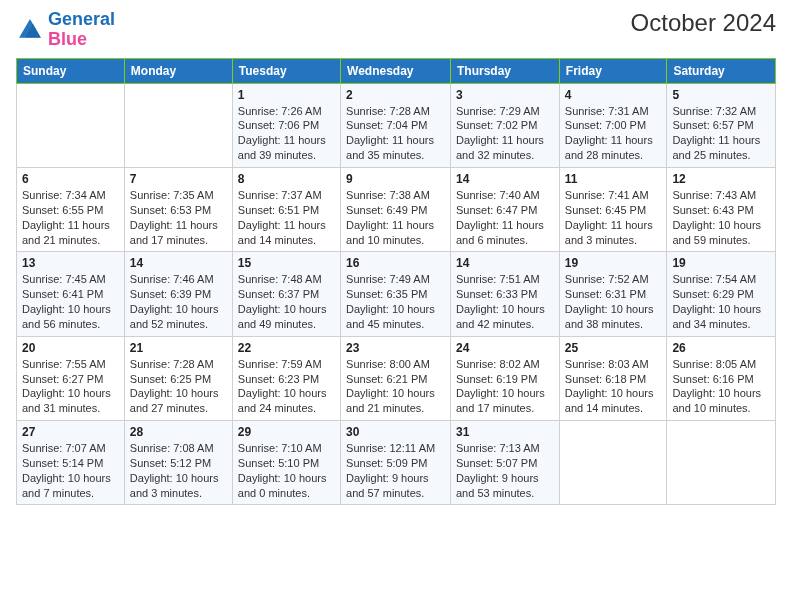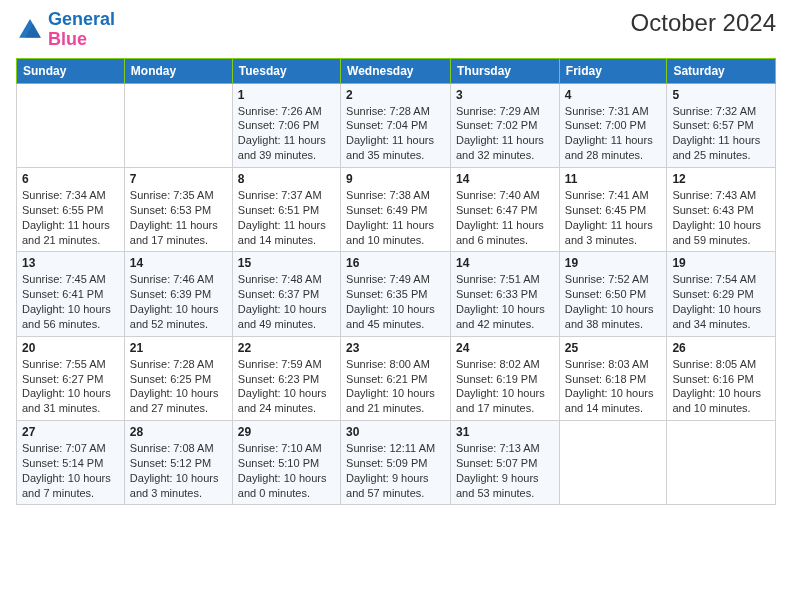--- a/index.html
+++ b/index.html
@@ -233,21 +233,21 @@
           </td>
           <td>
             <span class="day-num">14</span>
             <div class="day-info">Sunrise: 7:51 AM
 Sunset: 6:33 PM
 Daylight: 10 hours and 42 minutes.</div>
           </td>
           <td>
             <span class="day-num">19</span>
             <div class="day-info">Sunrise: 7:52 AM
-Sunset: 6:50 PM
+Sunset: 6:31 PM
 Daylight: 10 hours and 38 minutes.</div>
           </td>
           <td>
             <span class="day-num">19</span>
             <div class="day-info">Sunrise: 7:54 AM
 Sunset: 6:29 PM
 Daylight: 10 hours and 34 minutes.</div>
           </td>
         </tr>
         <tr>

